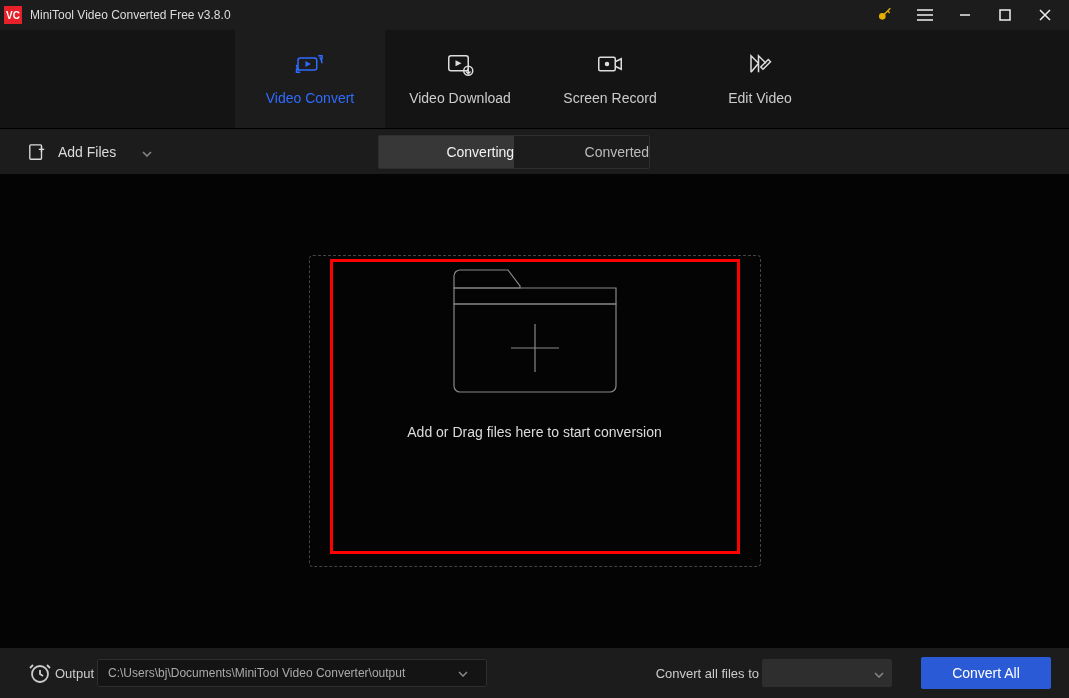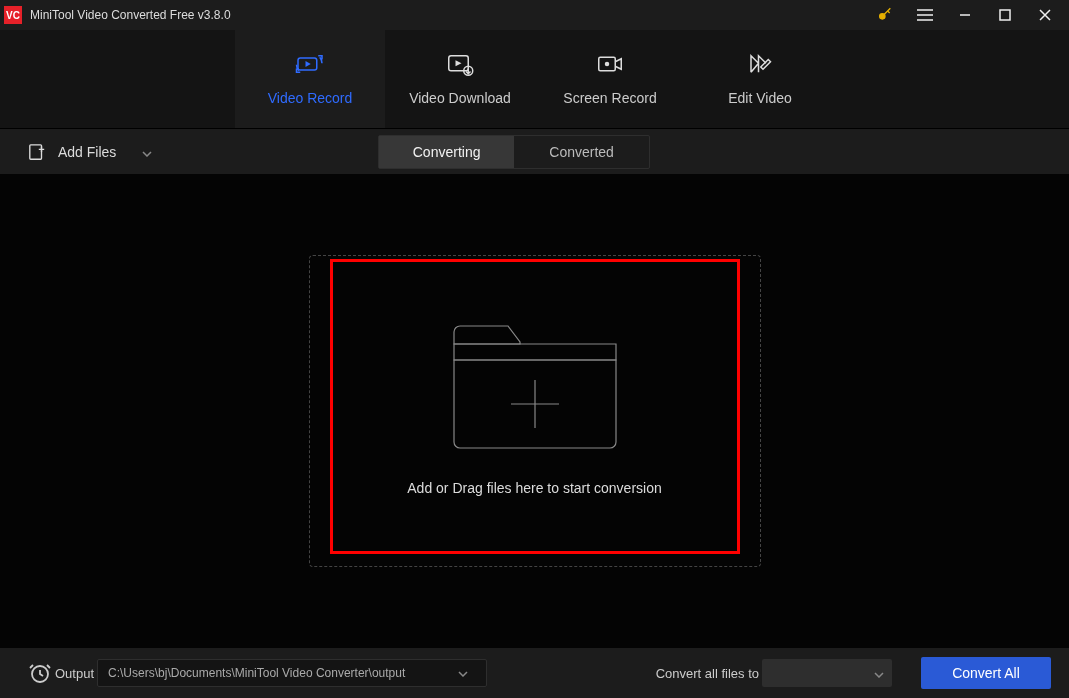--- a/index.html
+++ b/index.html
@@ -33,36 +33,36 @@
   }
   .addfiles { display: flex; align-items: center; font-size: 14px; color: #dcdcdc; gap: 12px; }
   .addfiles svg { width: 18px; height: 18px; }
   .addfiles .chev { margin-left: 14px; }
   .toolbar .spacer1 { flex: 1; }
   .segmented {
     display: flex; border: 1px solid #2e2e2e; height: 34px; border-radius: 2px;
     margin-left: -100px;
   }
   .segbtn {
-    width: 135px; display: flex; align-items: center; justify-content: center;
+    width: 135px; display: flex; align-items: center; justify-content: flex-end;
     font-size: 14px; color: #bbb;
   }
   .segbtn.active { background: #373737; color: #f2f2f2; font-weight: 500; }
   .toolbar .spacer2 { flex: 1.2; }
 
   .stage {
     height: 474px; background: #040404; display: flex; align-items: center; justify-content: center;
   }
   .dashbox {
     width: 452px; height: 312px; border: 1px dashed #444; border-radius: 4px; position: relative;
   }
   .redbox {
     position: absolute; top: 3px; left: 20px; right: 20px; bottom: 12px;
     border: 3px solid #f00;
-    display: flex; flex-direction: column; align-items: center; justify-content: center; gap: 26px;
+    display: flex; flex-direction: column; align-items: center; justify-content: flex-start; gap: 26px;
   }
   .folderic { width: 174px; height: 136px; }
   .folderic path, .folderic line { stroke: #888; stroke-width: 1.2; fill: none; }
   .droptext { color: #dcdcdc; font-size: 14px; }
 
   .footer {
     height: 50px; background: #1c1c1c; display: flex; align-items: center; padding: 0 18px 0 28px; gap: 3px;
   }
   .footer .clockic { width: 24px; height: 24px; }
   .footer .lbl { font-size: 13px; color: #ccc; }
@@ -121,21 +121,21 @@
 </div>
 
 <div class="navtabs">
   <div class="navtab active">
     <svg viewBox="0 0 40 30" stroke="#2f6bff" fill="none" stroke-width="2">
       <path d="M7 7 H26 a3 3 0 0 1 3 3 V20 a3 3 0 0 1 -3 3 H7 a3 3 0 0 1 -3 -3 V10 a3 3 0 0 1 3 -3 Z"></path>
       <path d="M14 11 L21 15 L14 19 Z" fill="#2f6bff" stroke="none"></path>
       <path d="M31 4 L36 4 L36 9 M33 6 a13 13 0 0 1 3 8"></path>
       <path d="M2 26 L-3 26 L-3 21 M0 24 a13 13 0 0 1 -3 -8" transform="translate(5 0)"></path>
     </svg>
-    <span>Video Record</span>
+    <span>Video Convert</span>
   </div>
   <div class="navtab">
     <svg viewBox="0 0 40 30" stroke="#ddd" fill="none" stroke-width="2">
       <rect x="5" y="4" width="26" height="20" rx="3"></rect>
       <path d="M14 10 L22 14 L14 18 Z" fill="#ddd" stroke="none"></path>
       <circle cx="31" cy="24" r="6"></circle>
         <path d="M31 21 V27 M28 25 L31 28 L34 25"></path>
     </svg>
     <span>Video Download</span>
   </div>

